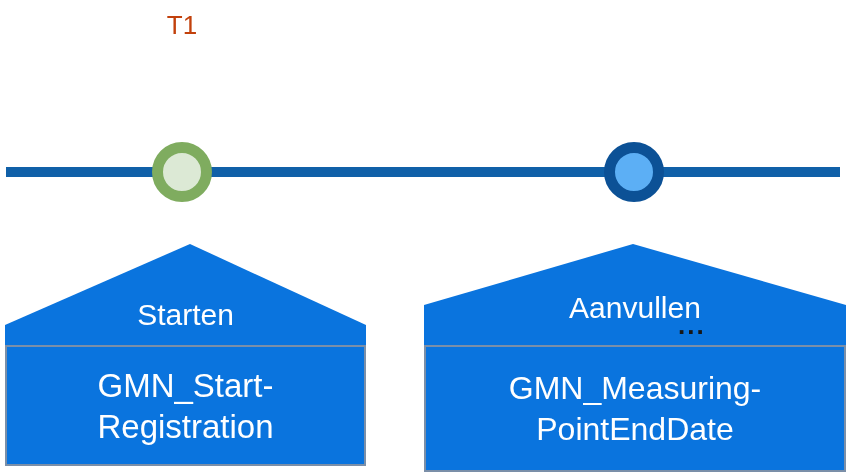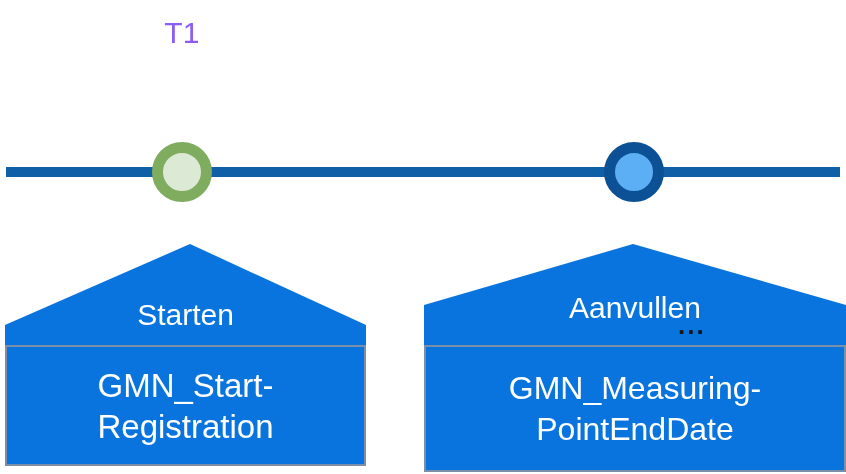--- a/index.html
+++ b/index.html
@@ -26,26 +26,26 @@
     left: 0;
     top: 0;
     width: 846px;
     height: 474px;
     pointer-events: none;
   }
 
   
   .tick-label {
     position: absolute;
-    top: 16px;
+    top: 8px;
     width: 140px;
     text-align: center;
-    font-size: 30px;
+    font-size: 26px;
     line-height: 34px;
-    color: #8b5cf6;
+    color: #c2410c;
     letter-spacing: 0.2px;
     white-space: nowrap;
   }
   #tick-label-t1 { left: 112px; }
   #tick-label-t2 { left: 564px; }
 
   
   .event-group {
     position: absolute;
   }

